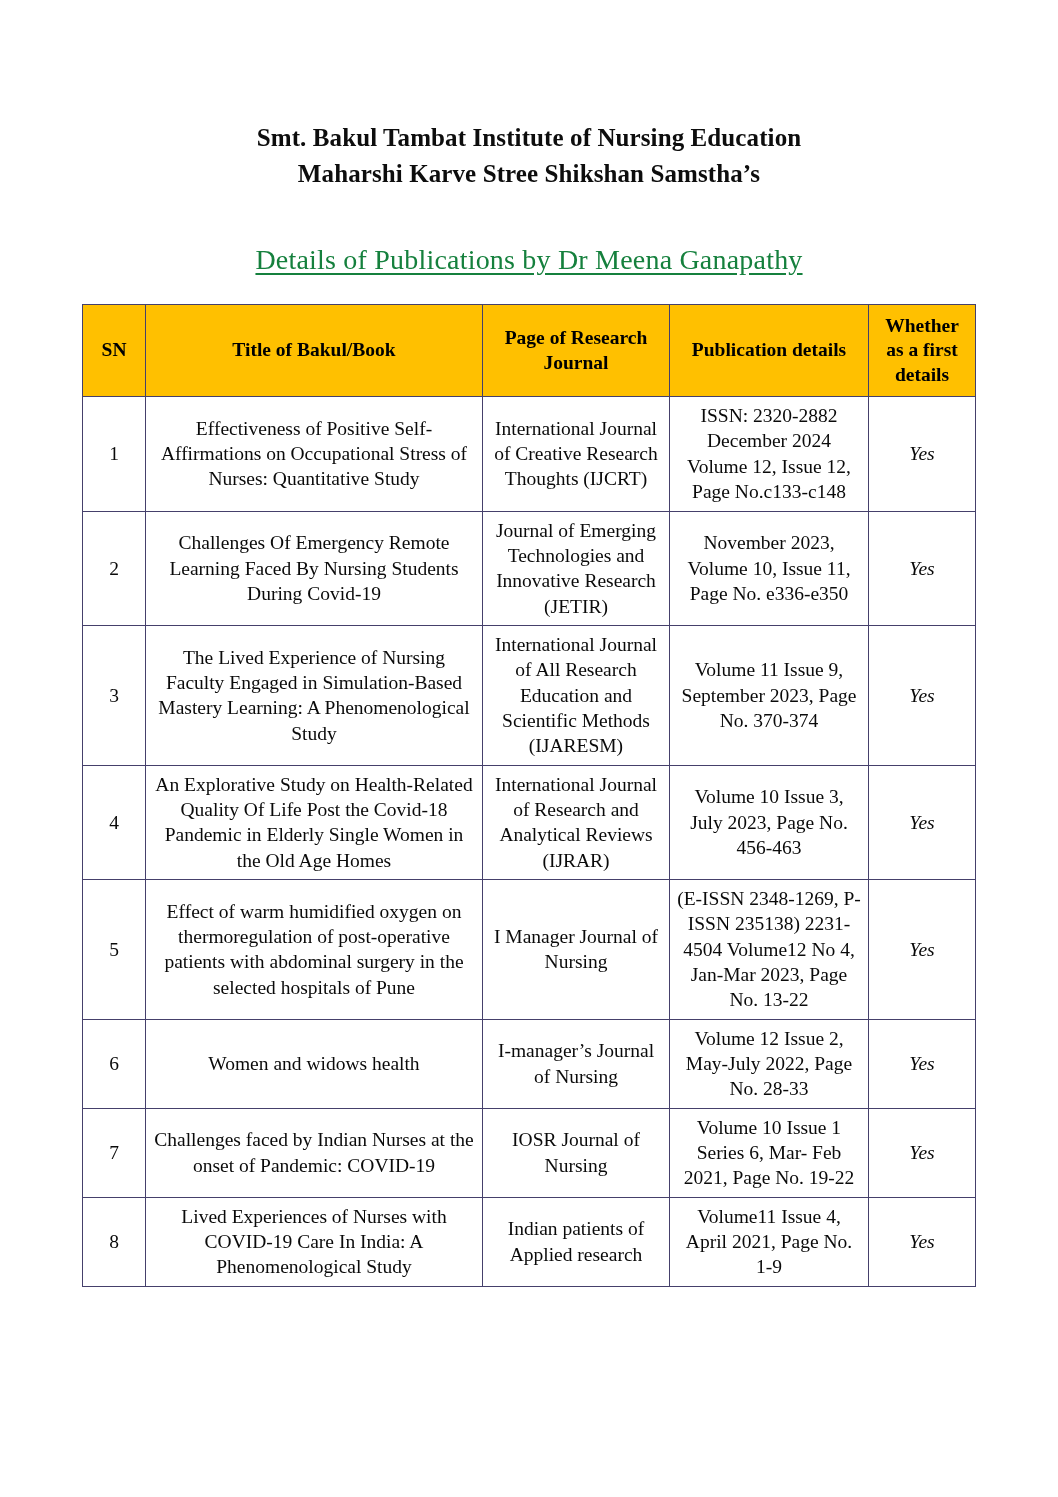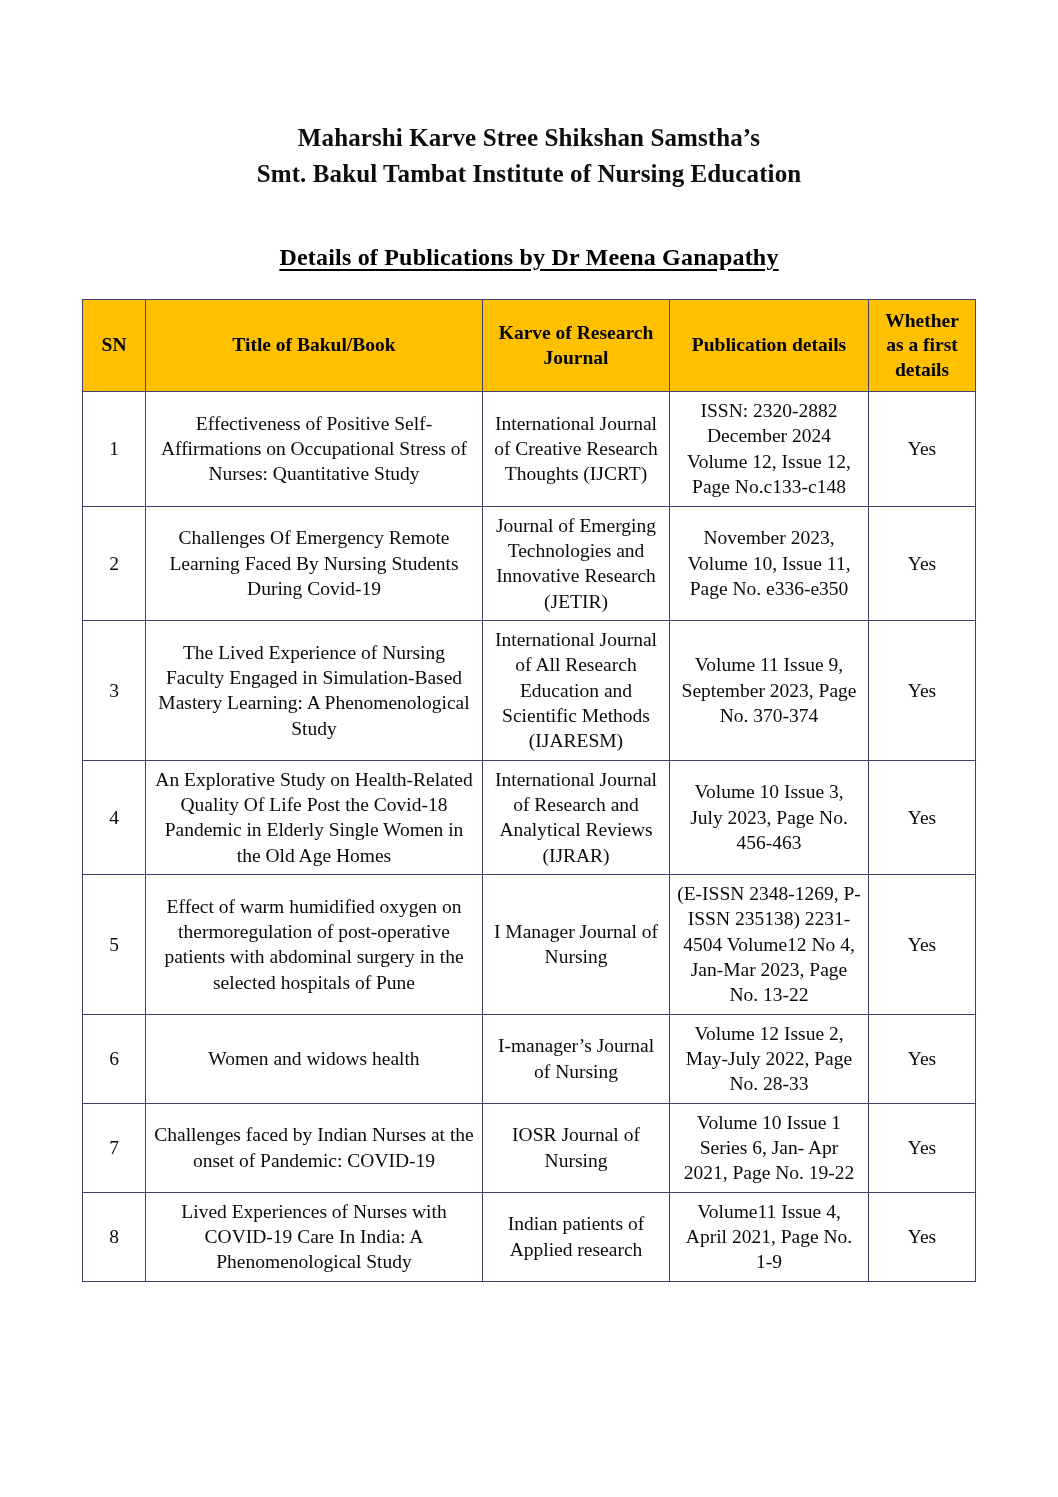--- a/index.html
+++ b/index.html
@@ -31,23 +31,23 @@
     line-height: 1.42;
     letter-spacing: 0.1px;
     color: #0d0d0d;
   }
   .subtitle-wrap {
     text-align: center;
     margin-top: 53px;
   }
   .subtitle {
     display: inline-block;
-    font-size: 24px;
-    font-weight: bold;
-    color: #000000;
+    font-size: 28px;
+    font-weight: normal;
+    color: #15803d;
     text-decoration: underline;
     text-underline-offset: 4px;
     letter-spacing: 0.2px;
   }
   .table-wrap {
     margin-top: 28px;
     padding-left: 82px;
     padding-right: 83px;
   }
   table.pub-table {
@@ -80,50 +80,50 @@
     line-height: 1.3;
     color: #0a0a0a;
   }
   col.c-sn    { width: 63px;  }
   col.c-title { width: 337px; }
   col.c-jrnl  { width: 187px; }
   col.c-pub   { width: 199px; }
   col.c-first { width: 107px; }
 
   td.sn-cell    { font-size: 20px; }
-  td.first-cell { font-size: 20px; }
+  td.first-cell { font-size: 20px; font-style: italic; }
 </style>
 </head>
 <body>
 
 <div class="page">
 
   <div class="doc-header">
+    <div class="line">Smt. Bakul Tambat Institute of Nursing Education</div>
     <div class="line">Maharshi Karve Stree Shikshan Samstha’s</div>
-    <div class="line">Smt. Bakul Tambat Institute of Nursing Education</div>
   </div>
 
   <div class="subtitle-wrap">
     <span class="subtitle">Details of Publications by Dr Meena Ganapathy</span>
   </div>
 
   <div class="table-wrap">
     <table class="pub-table">
       <colgroup>
         <col class="c-sn">
         <col class="c-title">
         <col class="c-jrnl">
         <col class="c-pub">
         <col class="c-first">
       </colgroup>
       <thead>
         <tr>
           <th>SN</th>
           <th>Title of Bakul/Book</th>
-          <th>Karve of Research Journal</th>
+          <th>Page of Research Journal</th>
           <th>Publication details</th>
           <th>Whether as a first details</th>
         </tr>
       </thead>
       <tbody>
         <tr>
           <td class="sn-cell">1</td>
           <td>Effectiveness of Positive Self-Affirmations on Occupational Stress of Nurses: Quantitative Study</td>
           <td>International Journal of Creative Research Thoughts (IJCRT)</td>
           <td>ISSN: 2320-2882 December 2024 Volume 12, Issue 12, Page No.c133-c148</td>
@@ -161,21 +161,21 @@
           <td class="sn-cell">6</td>
           <td>Women and widows health</td>
           <td>I-manager’s Journal of Nursing</td>
           <td>Volume 12 Issue 2, May-July 2022, Page No. 28-33</td>
           <td class="first-cell">Yes</td>
         </tr>
         <tr>
           <td class="sn-cell">7</td>
           <td>Challenges faced by Indian Nurses at the onset of Pandemic: COVID-19</td>
           <td>IOSR Journal of Nursing</td>
-          <td>Volume 10 Issue 1 Series 6, Jan- Apr 2021, Page No. 19-22</td>
+          <td>Volume 10 Issue 1 Series 6, Mar- Feb 2021, Page No. 19-22</td>
           <td class="first-cell">Yes</td>
         </tr>
         <tr>
           <td class="sn-cell">8</td>
           <td>Lived Experiences of Nurses with COVID-19 Care In India: A Phenomenological Study</td>
           <td>Indian patients of Applied research</td>
           <td>Volume11 Issue 4, April 2021, Page No. 1-9</td>
           <td class="first-cell">Yes</td>
         </tr>
       </tbody>

